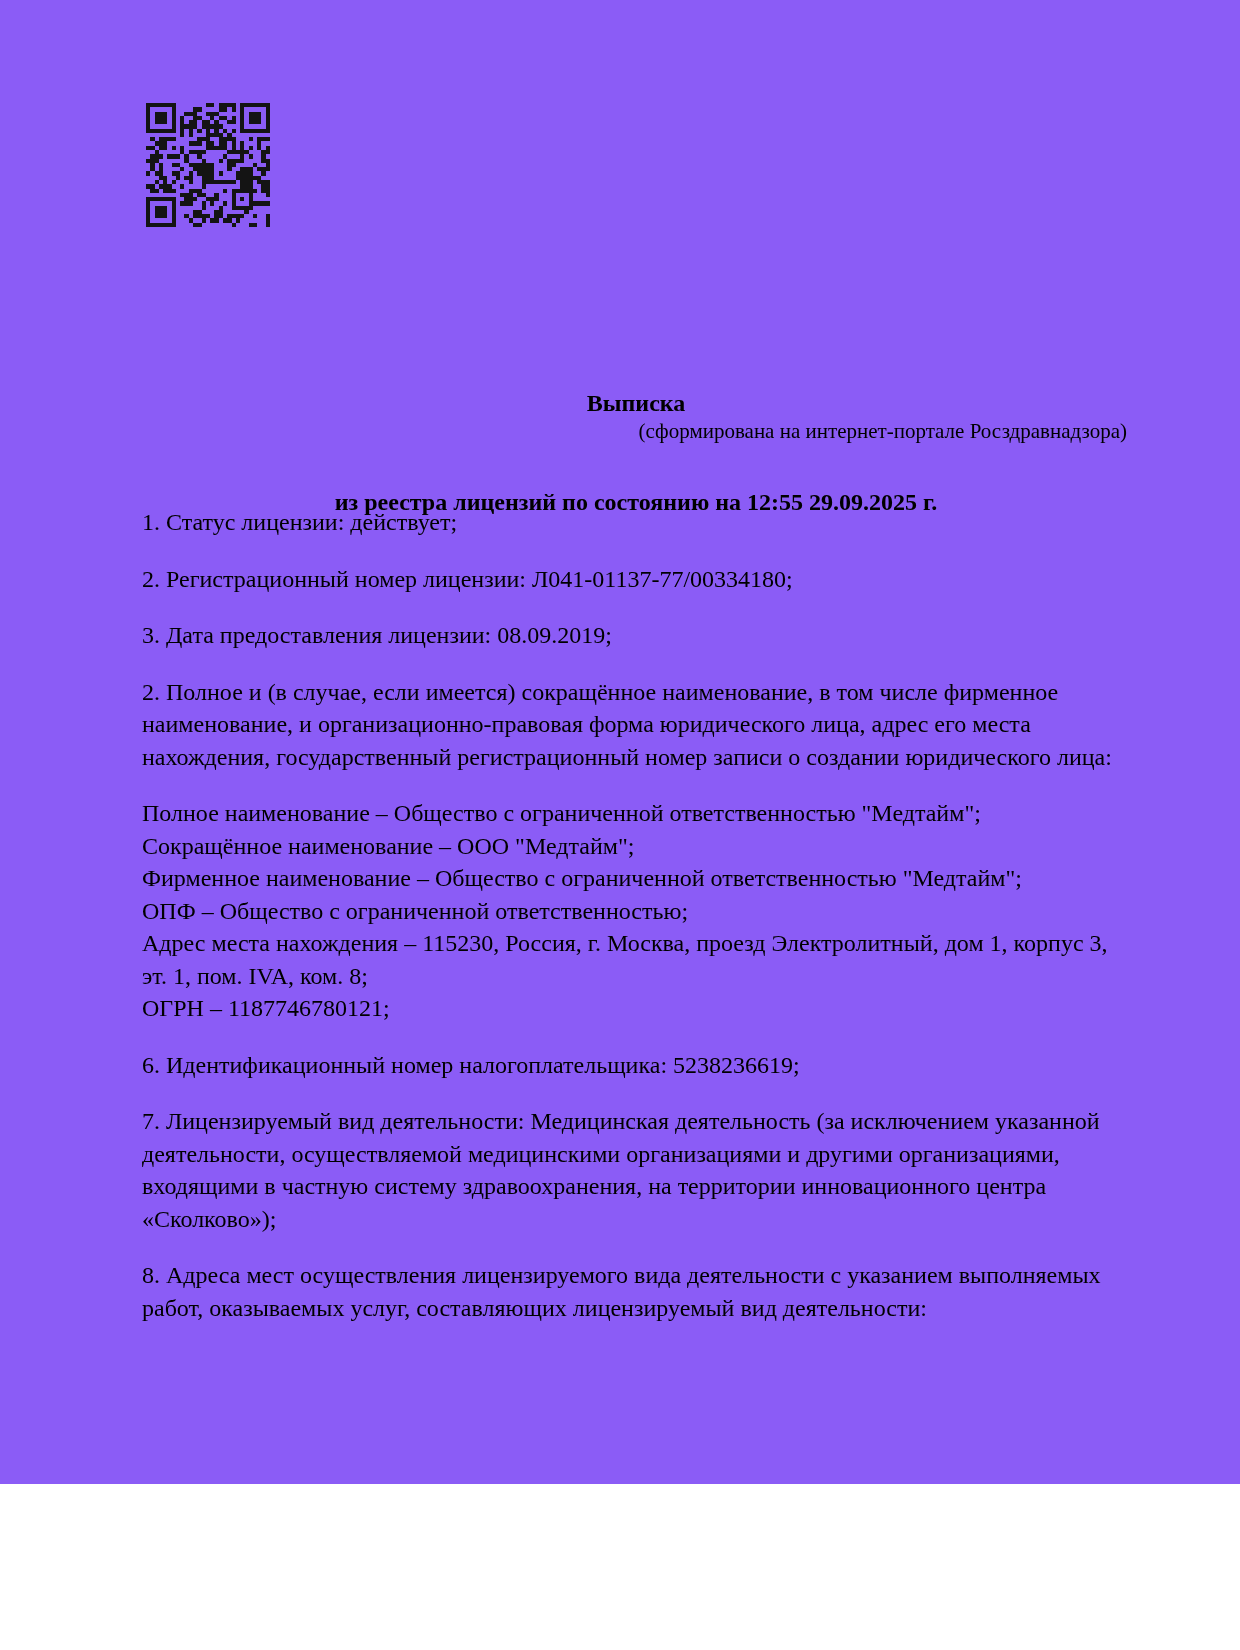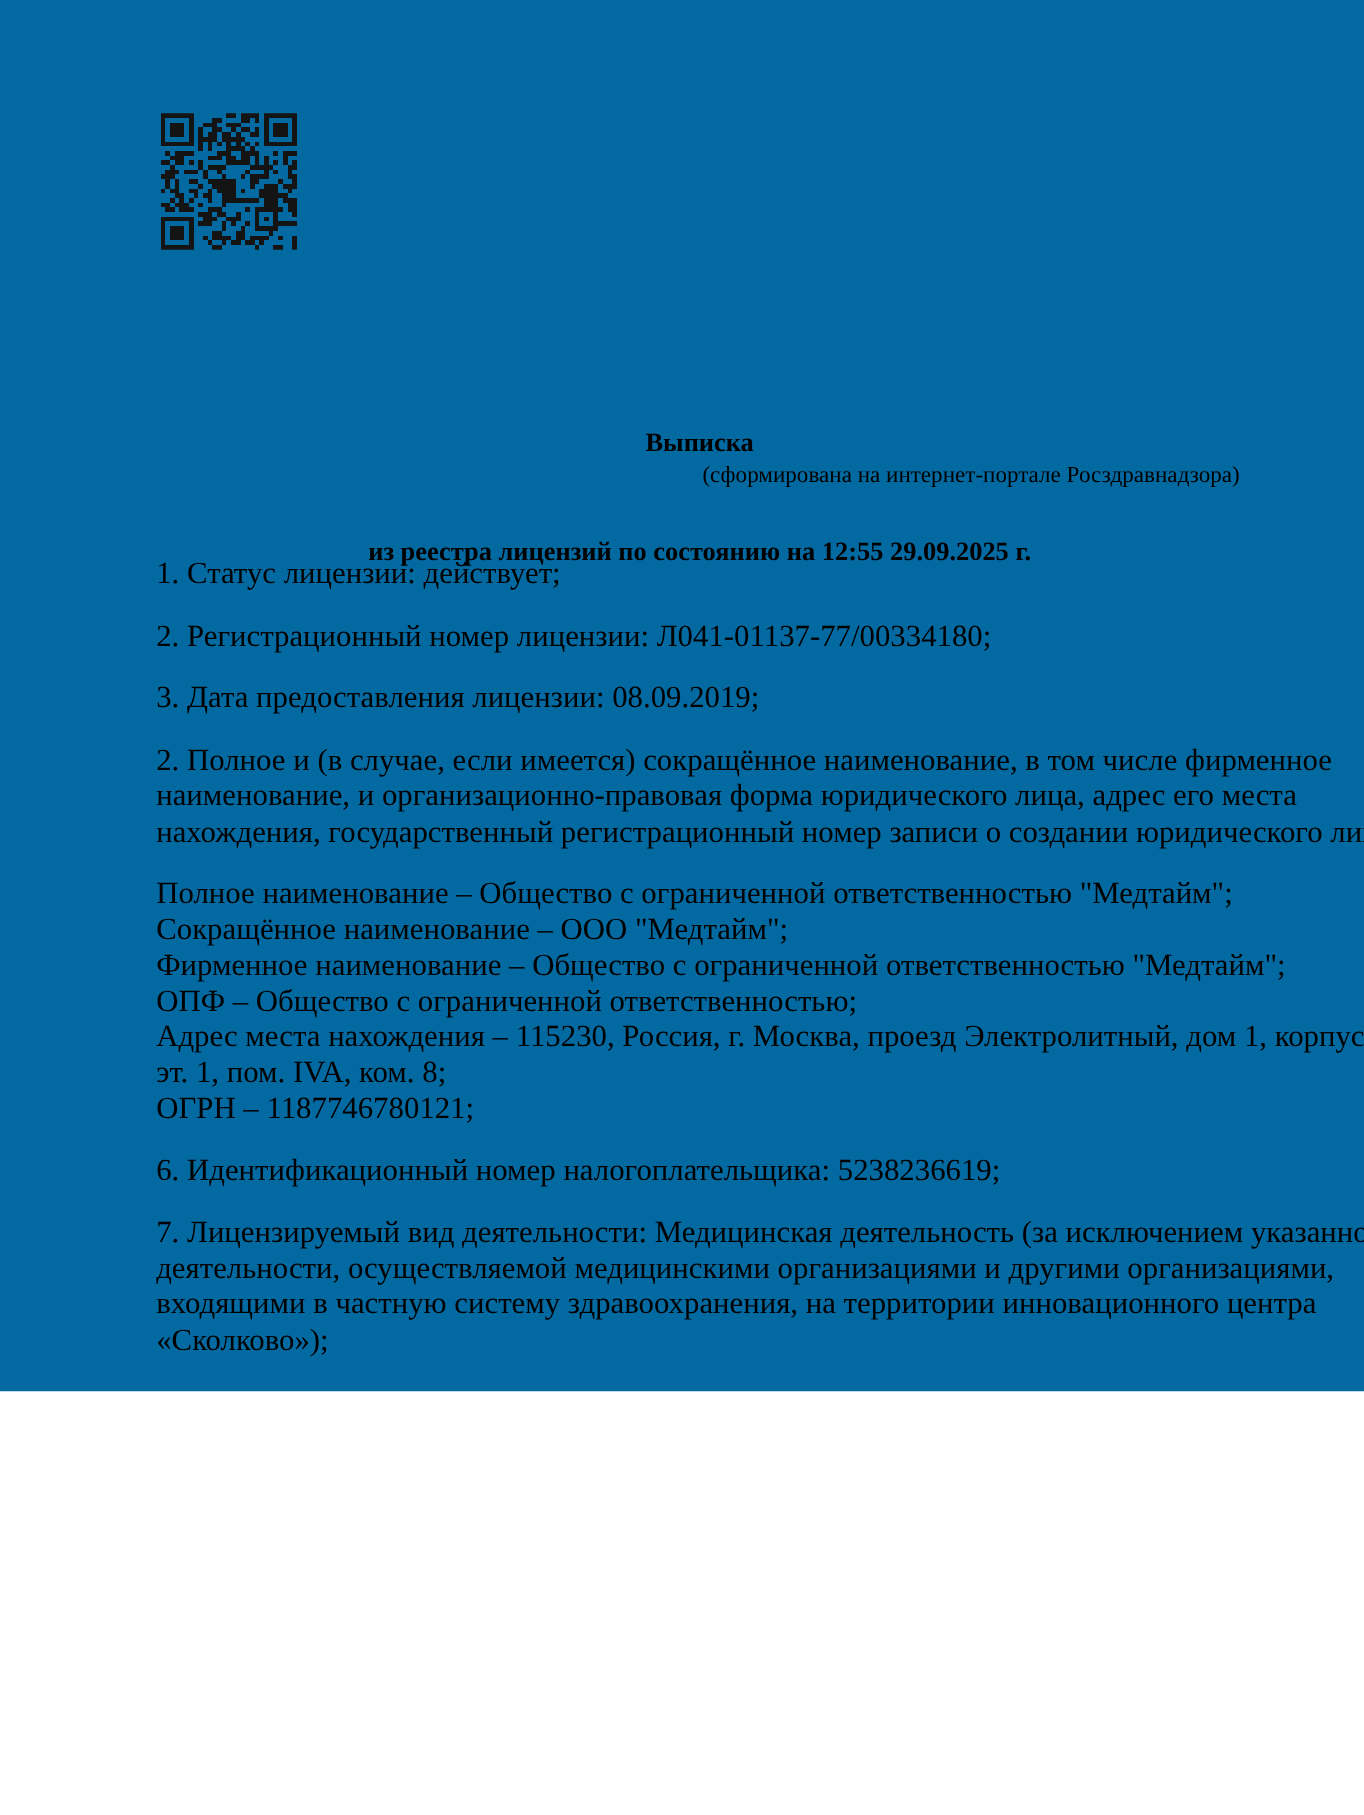--- a/index.html
+++ b/index.html
@@ -3,22 +3,22 @@
 <meta charset="utf-8">
 <style>
   html, body {
     margin: 0;
     padding: 0;
     background: #ffffff;
   }
   .page {
     position: relative;
     width: 1240px;
-    height: 1265px;
-    background: #0369a1;
+    height: 1484px;
+    background: #8b5cf6;
     font-family: "Liberation Serif", "DejaVu Serif", serif;
     color: #000000;
     overflow: hidden;
   }
   .qr {
     position: absolute;
     left: 146px;
     top: 103px;
     width: 124px;
     height: 124px;
@@ -43,21 +43,21 @@
     text-align: right;
     font-size: 21px;
     line-height: 22px;
     white-space: pre;
   }
   .content {
     position: absolute;
     top: 506px;
     left: 142px;
     right: 90px;
-    font-size: 28px;
+    font-size: 24px;
     line-height: 32.5px;
   }
   .para {
     margin: 0 0 24px 0;
     white-space: pre;
   }
 </style>
 </head>
 <body>
 
@@ -498,15 +498,17 @@
 Фирменное наименование – Общество с ограниченной ответственностью "Медтайм";
 ОПФ – Общество с ограниченной ответственностью;
 Адрес места нахождения – 115230, Россия, г. Москва, проезд Электролитный, дом 1, корпус 3,
 эт. 1, пом. IVA, ком. 8;
 ОГРН – 1187746780121;</div>
     <div class="para">6. Идентификационный номер налогоплательщика: 5238236619;</div>
     <div class="para">7. Лицензируемый вид деятельности: Медицинская деятельность (за исключением указанной
 деятельности, осуществляемой медицинскими организациями и другими организациями,
 входящими в частную систему здравоохранения, на территории инновационного центра
 «Сколково»);</div>
+    <div class="para">8. Адреса мест осуществления лицензируемого вида деятельности с указанием выполняемых
+работ, оказываемых услуг, составляющих лицензируемый вид деятельности:</div>
   </div>
 
 </div>
 
 </body></html>

